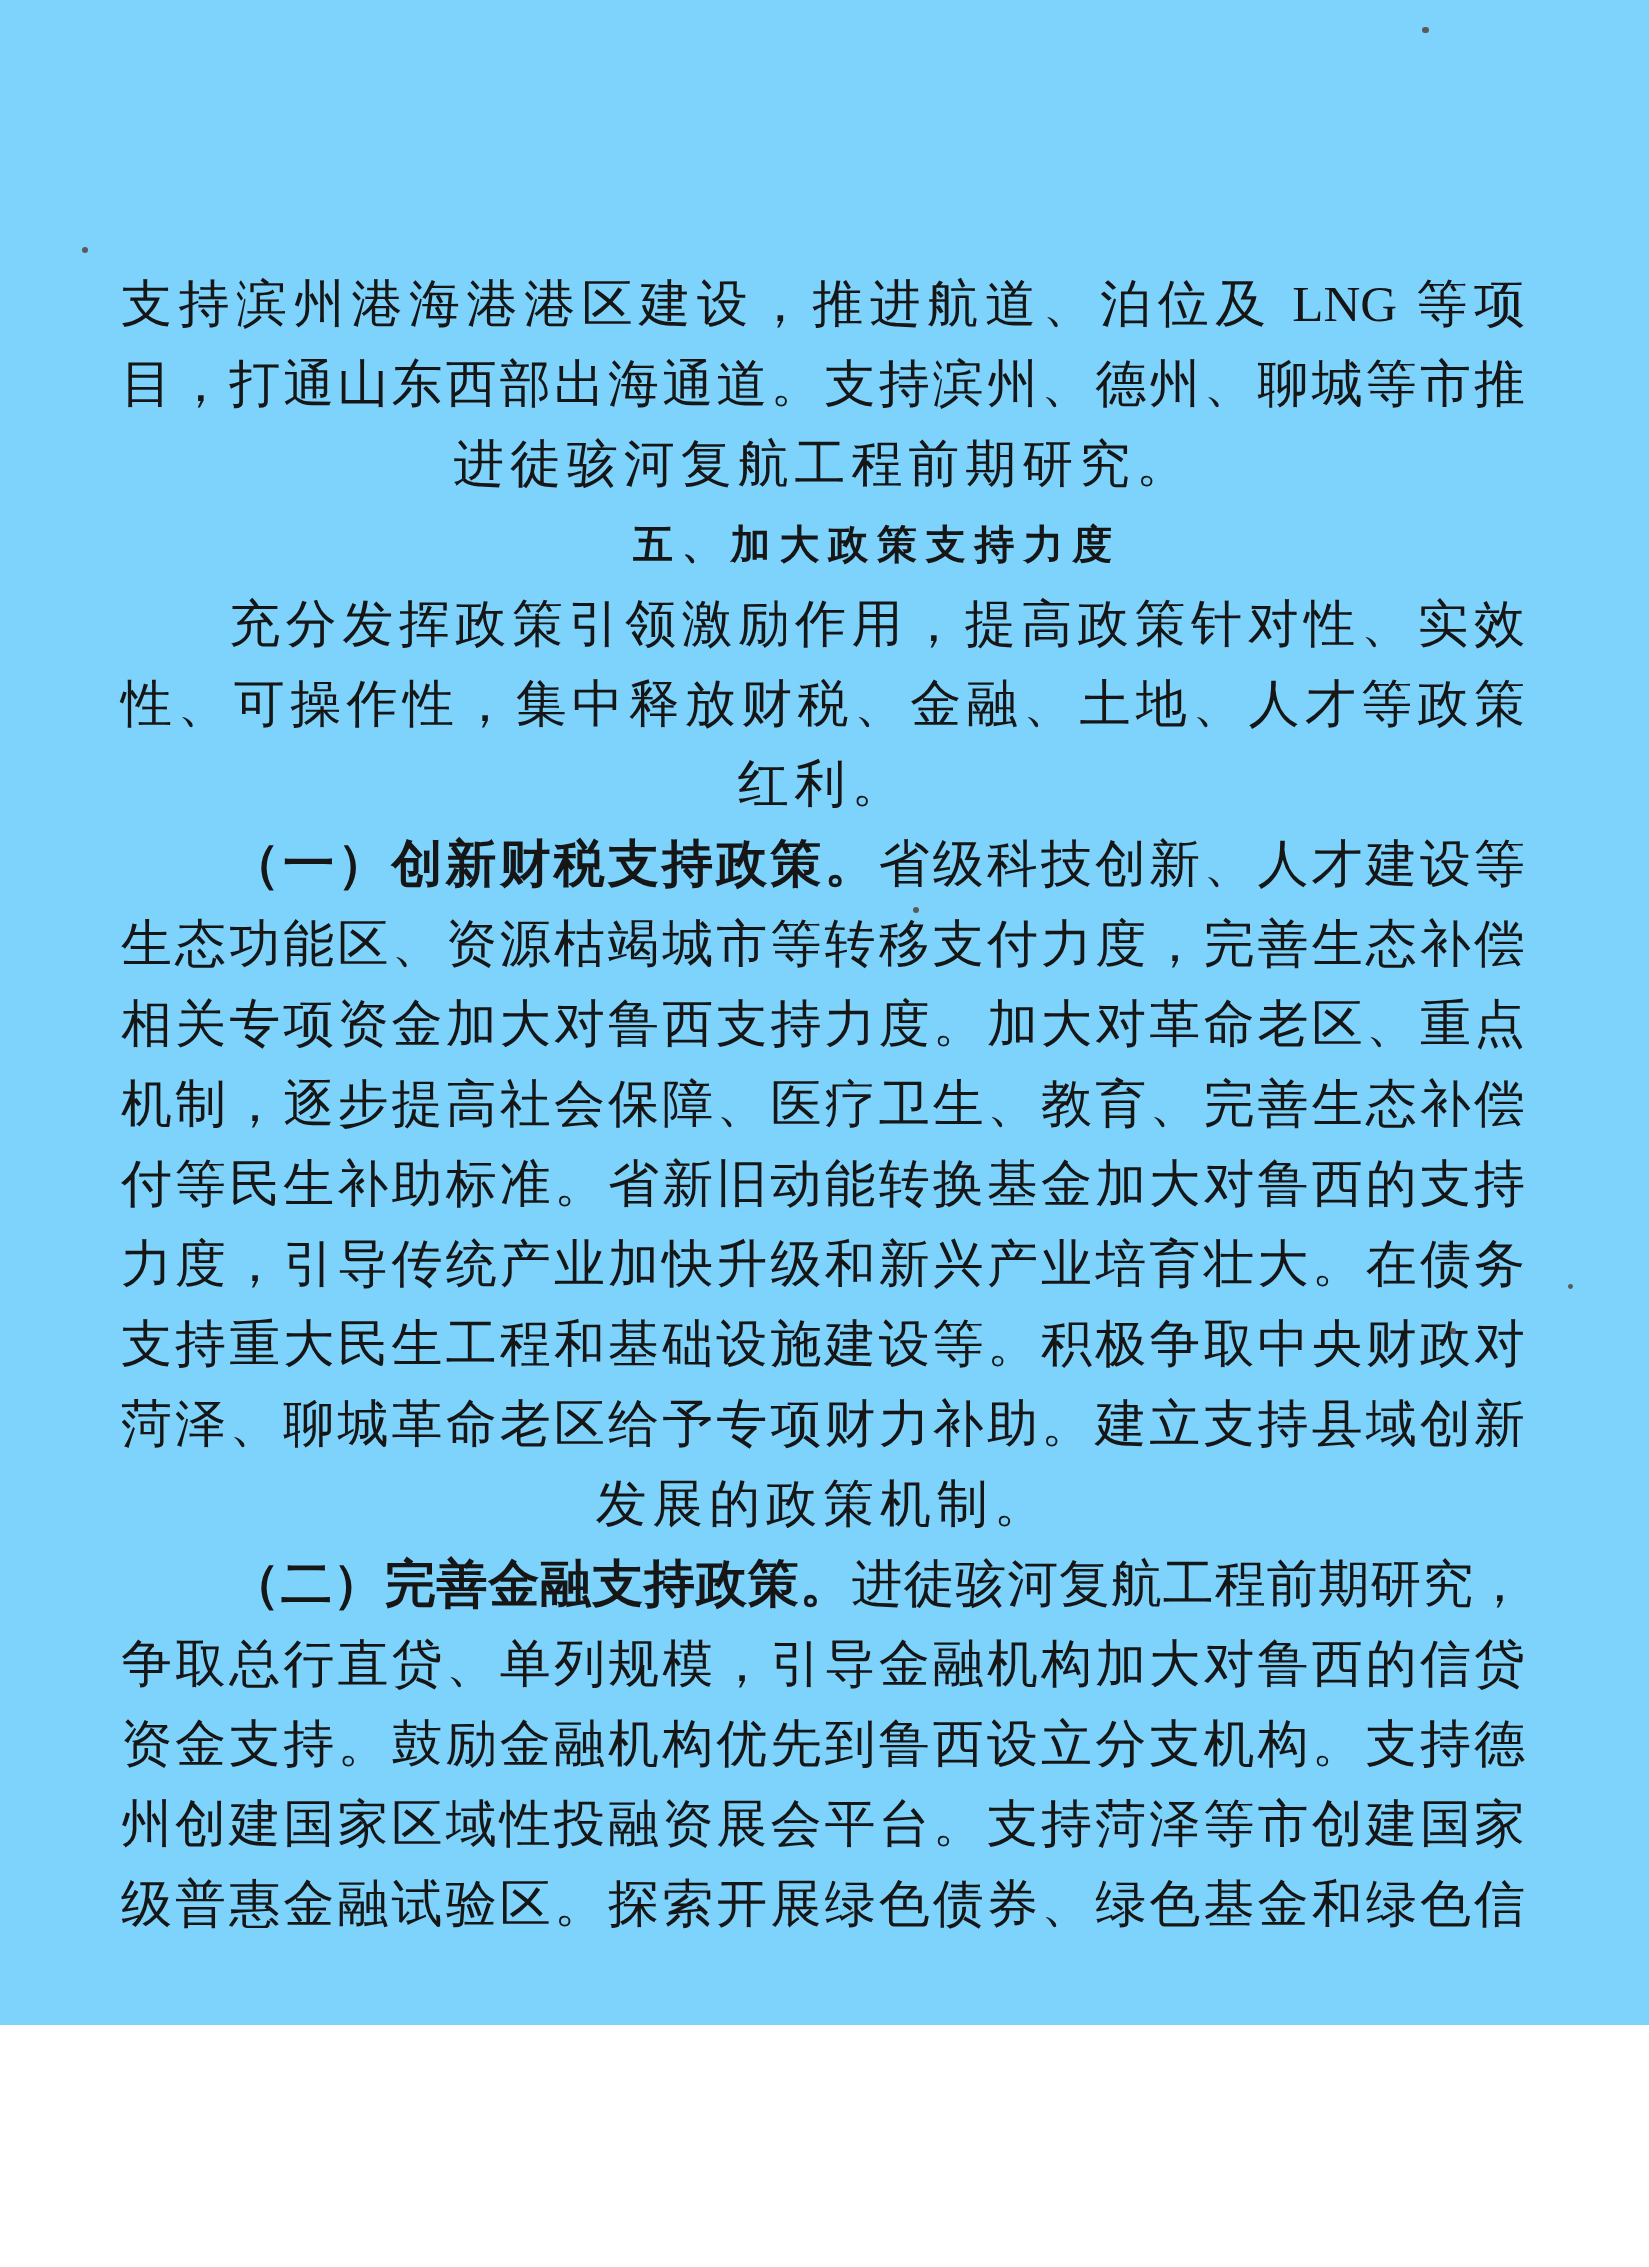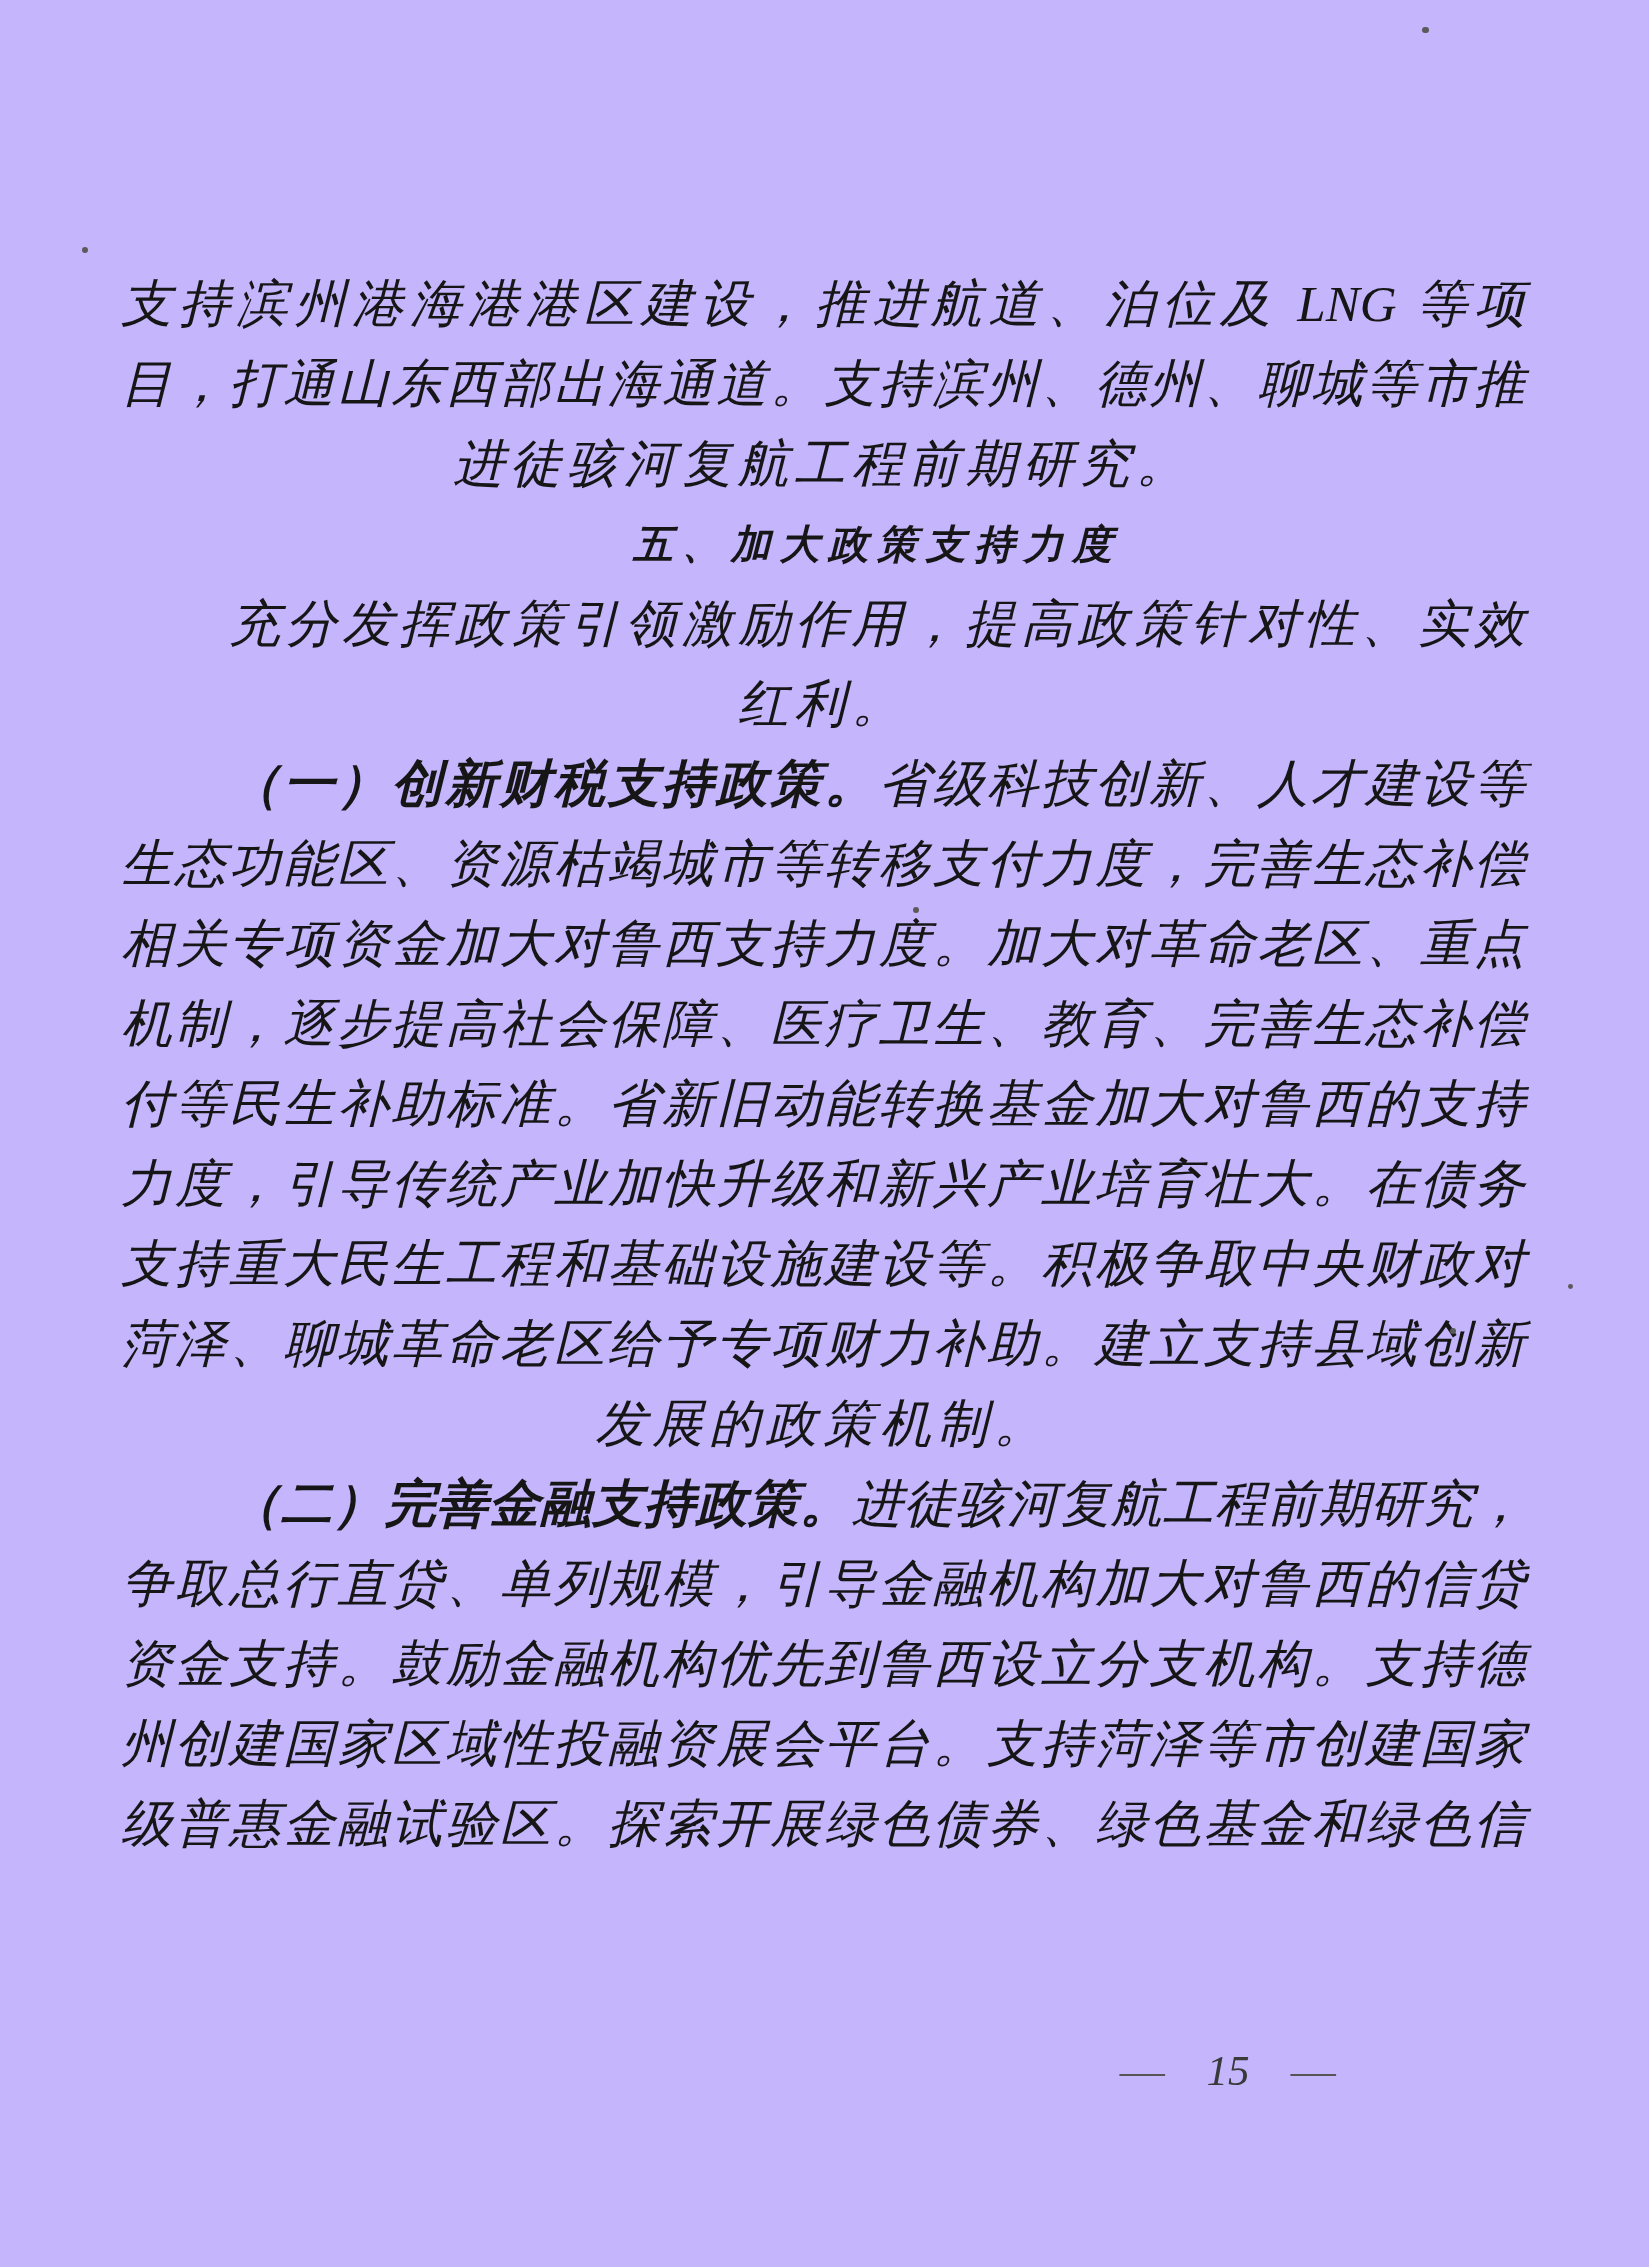--- a/index.html
+++ b/index.html
@@ -3,26 +3,25 @@
 <meta charset="utf-8">
 <style>
   html, body {
     margin: 0;
     padding: 0;
     background: #ffffff;
   }
   .page {
     position: relative;
     width: 1650px;
-    height: 2267px;
-    background: #c4b5fd;
+    height: 2025px;
+    background: #7dd3fc;
     overflow: hidden;
     font-family: "Liberation Serif", "DejaVu Serif", serif;
     color: #161616;
-    font-style: italic;
   }
   .textblock {
     position: absolute;
     left: 121px;
     top: 264px;
     width: 1404px;
   }
   .line {
     height: 80px;
     line-height: 80px;
@@ -71,20 +70,21 @@
 <body>
 
 <div class="page">
 
   <div class="textblock" id="textblock">
       <div class="line justify"><span>支持滨州港海港港区建设，推进航道、泊位及 LNG 等项</span></div>
       <div class="line justify"><span>目，打通山东西部出海通道。支持滨州、德州、聊城等市推</span></div>
       <div class="line"><span>进徒骇河复航工程前期研究。</span></div>
       <div class="line heading" style="padding-left: 108px;"><span>五、加大政策支持力度</span></div>
       <div class="line justify" style="padding-left: 108px;"><span>充分发挥政策引领激励作用，提高政策针对性、实效</span></div>
+      <div class="line justify"><span>性、可操作性，集中释放财税、金融、土地、人才等政策</span></div>
       <div class="line"><span>红利。</span></div>
       <div class="line justify" style="padding-left: 108px;"><span class="lead">（一）创新财税支持政策。</span><span>省级科技创新、人才建设等</span></div>
       <div class="line justify"><span>生态功能区、资源枯竭城市等转移支付力度，完善生态补偿</span></div>
       <div class="line justify"><span>相关专项资金加大对鲁西支持力度。加大对革命老区、重点</span></div>
       <div class="line justify"><span>机制，逐步提高社会保障、医疗卫生、教育、完善生态补偿</span></div>
       <div class="line justify"><span>付等民生补助标准。省新旧动能转换基金加大对鲁西的支持</span></div>
       <div class="line justify"><span>力度，引导传统产业加快升级和新兴产业培育壮大。在债务</span></div>
       <div class="line justify"><span>支持重大民生工程和基础设施建设等。积极争取中央财政对</span></div>
       <div class="line justify"><span>菏泽、聊城革命老区给予专项财力补助。建立支持县域创新</span></div>
       <div class="line"><span>发展的政策机制。</span></div>

